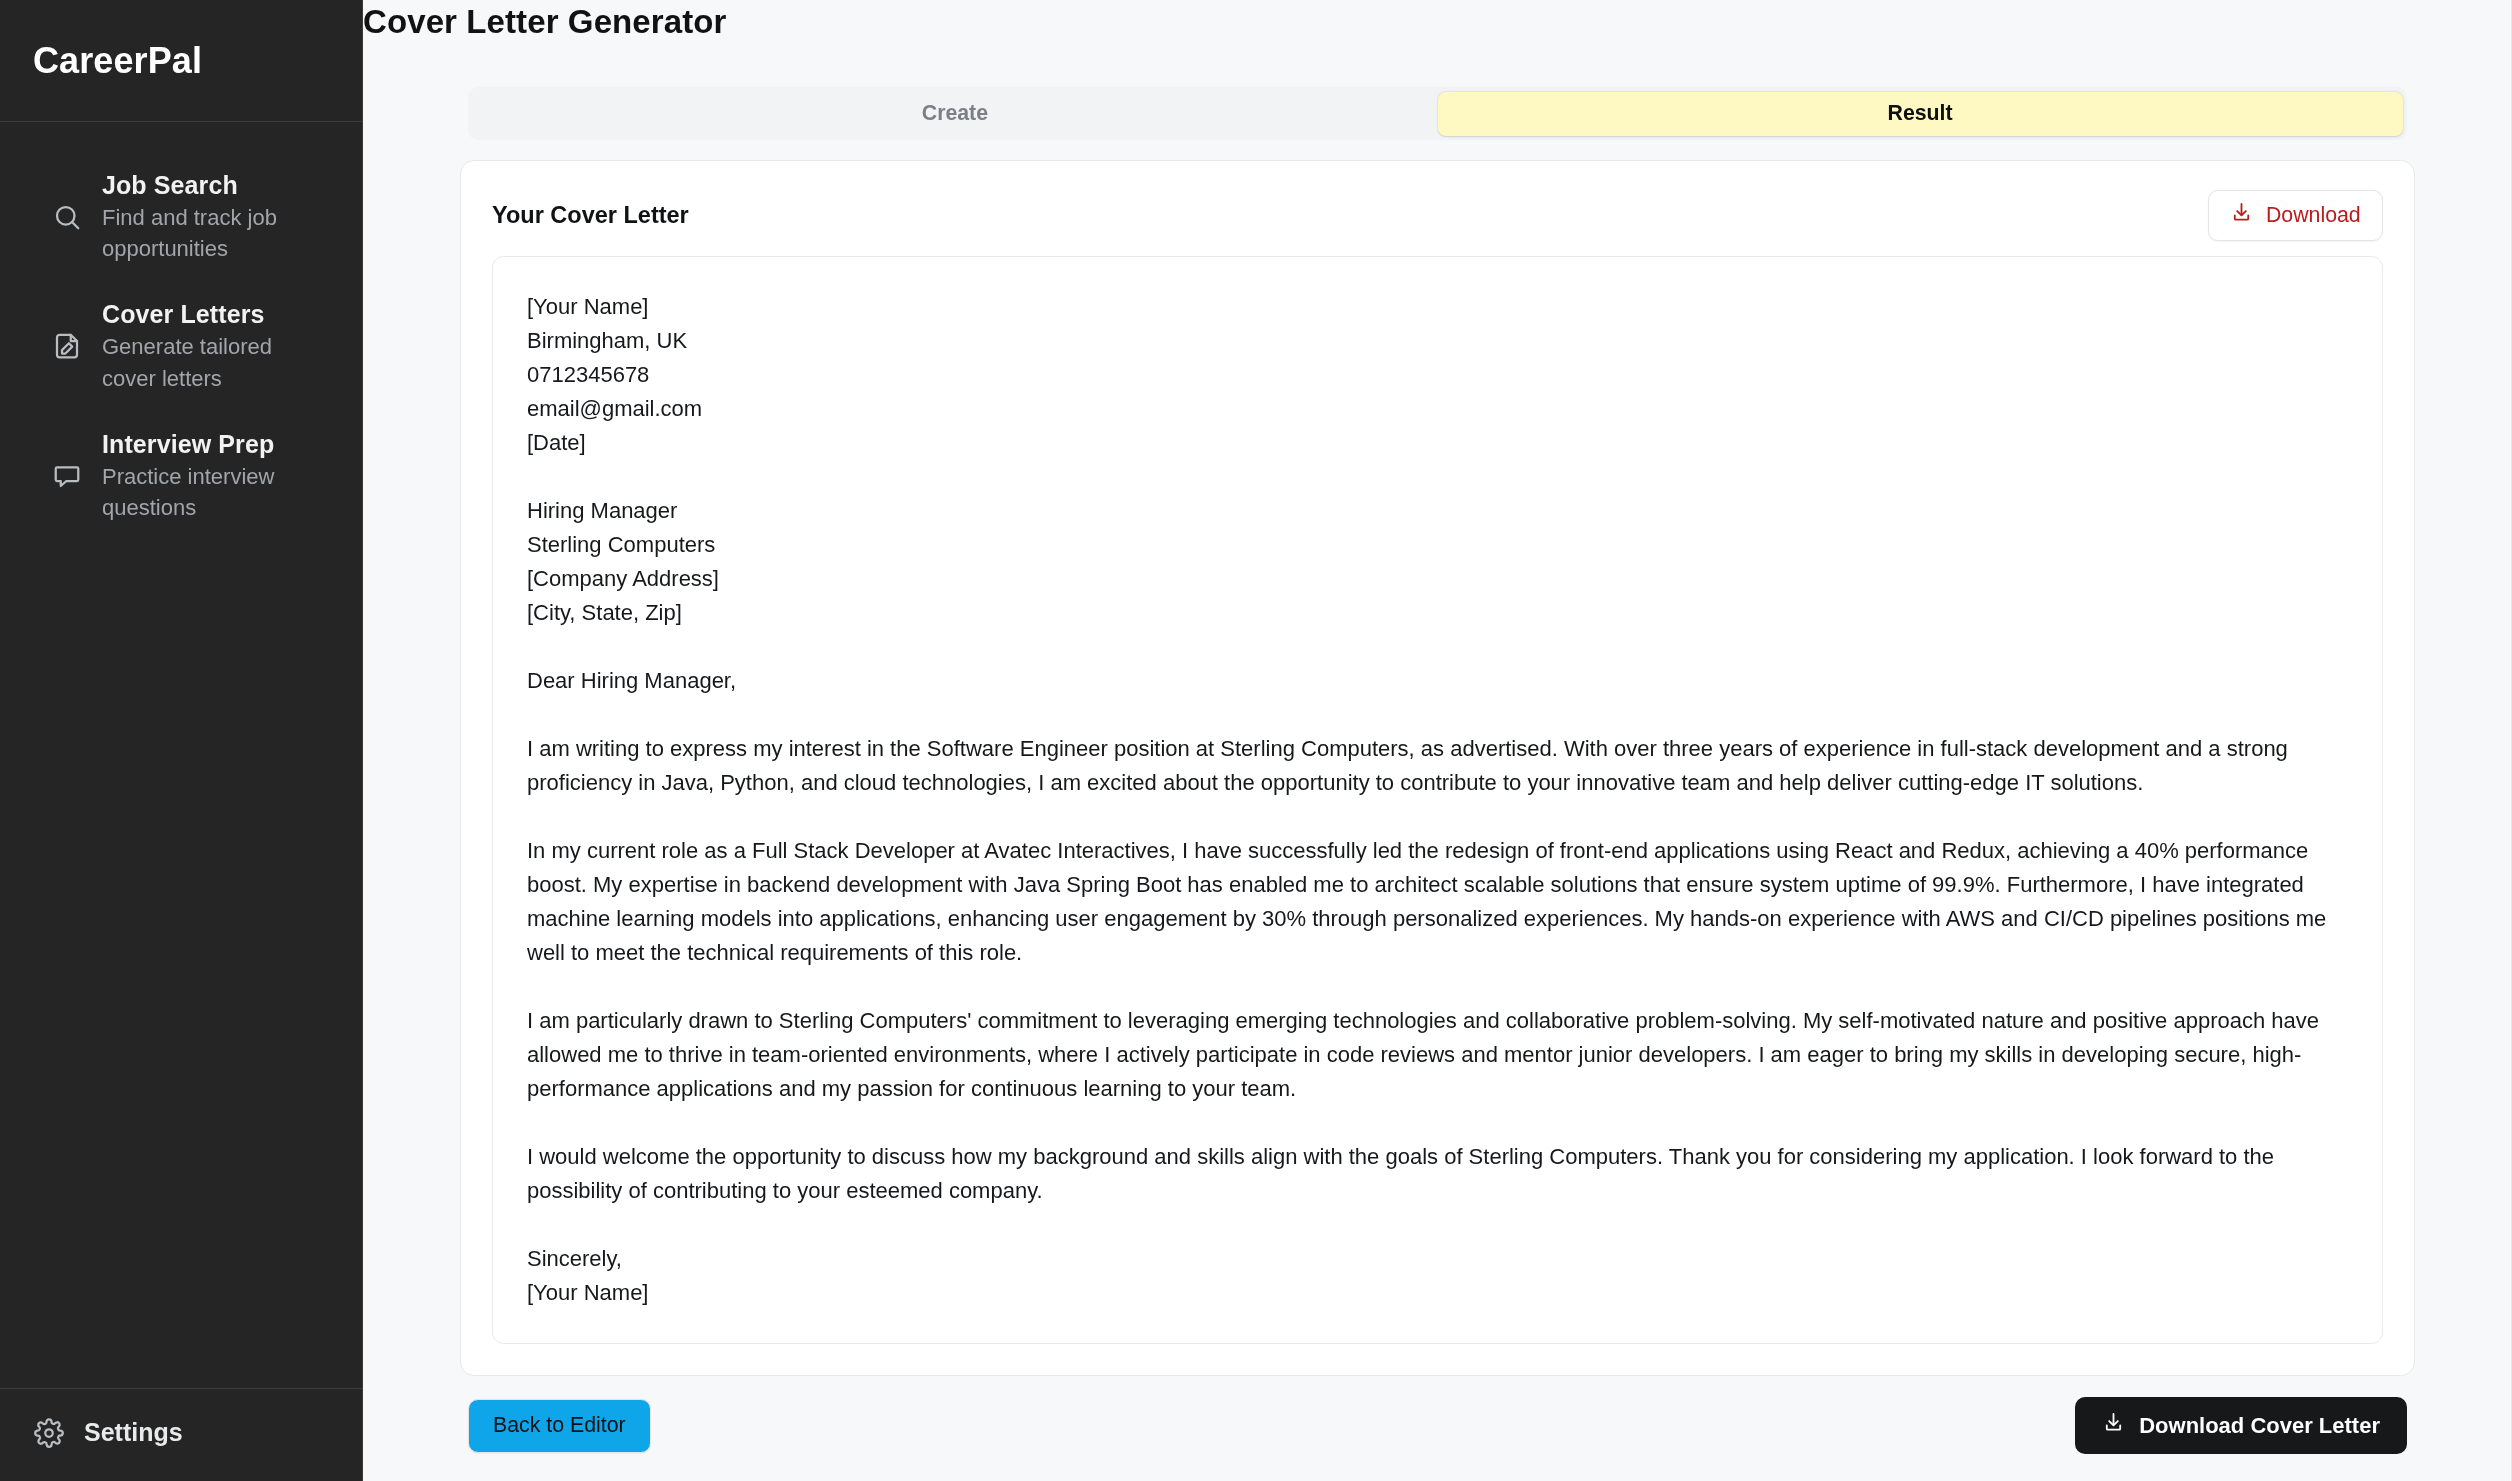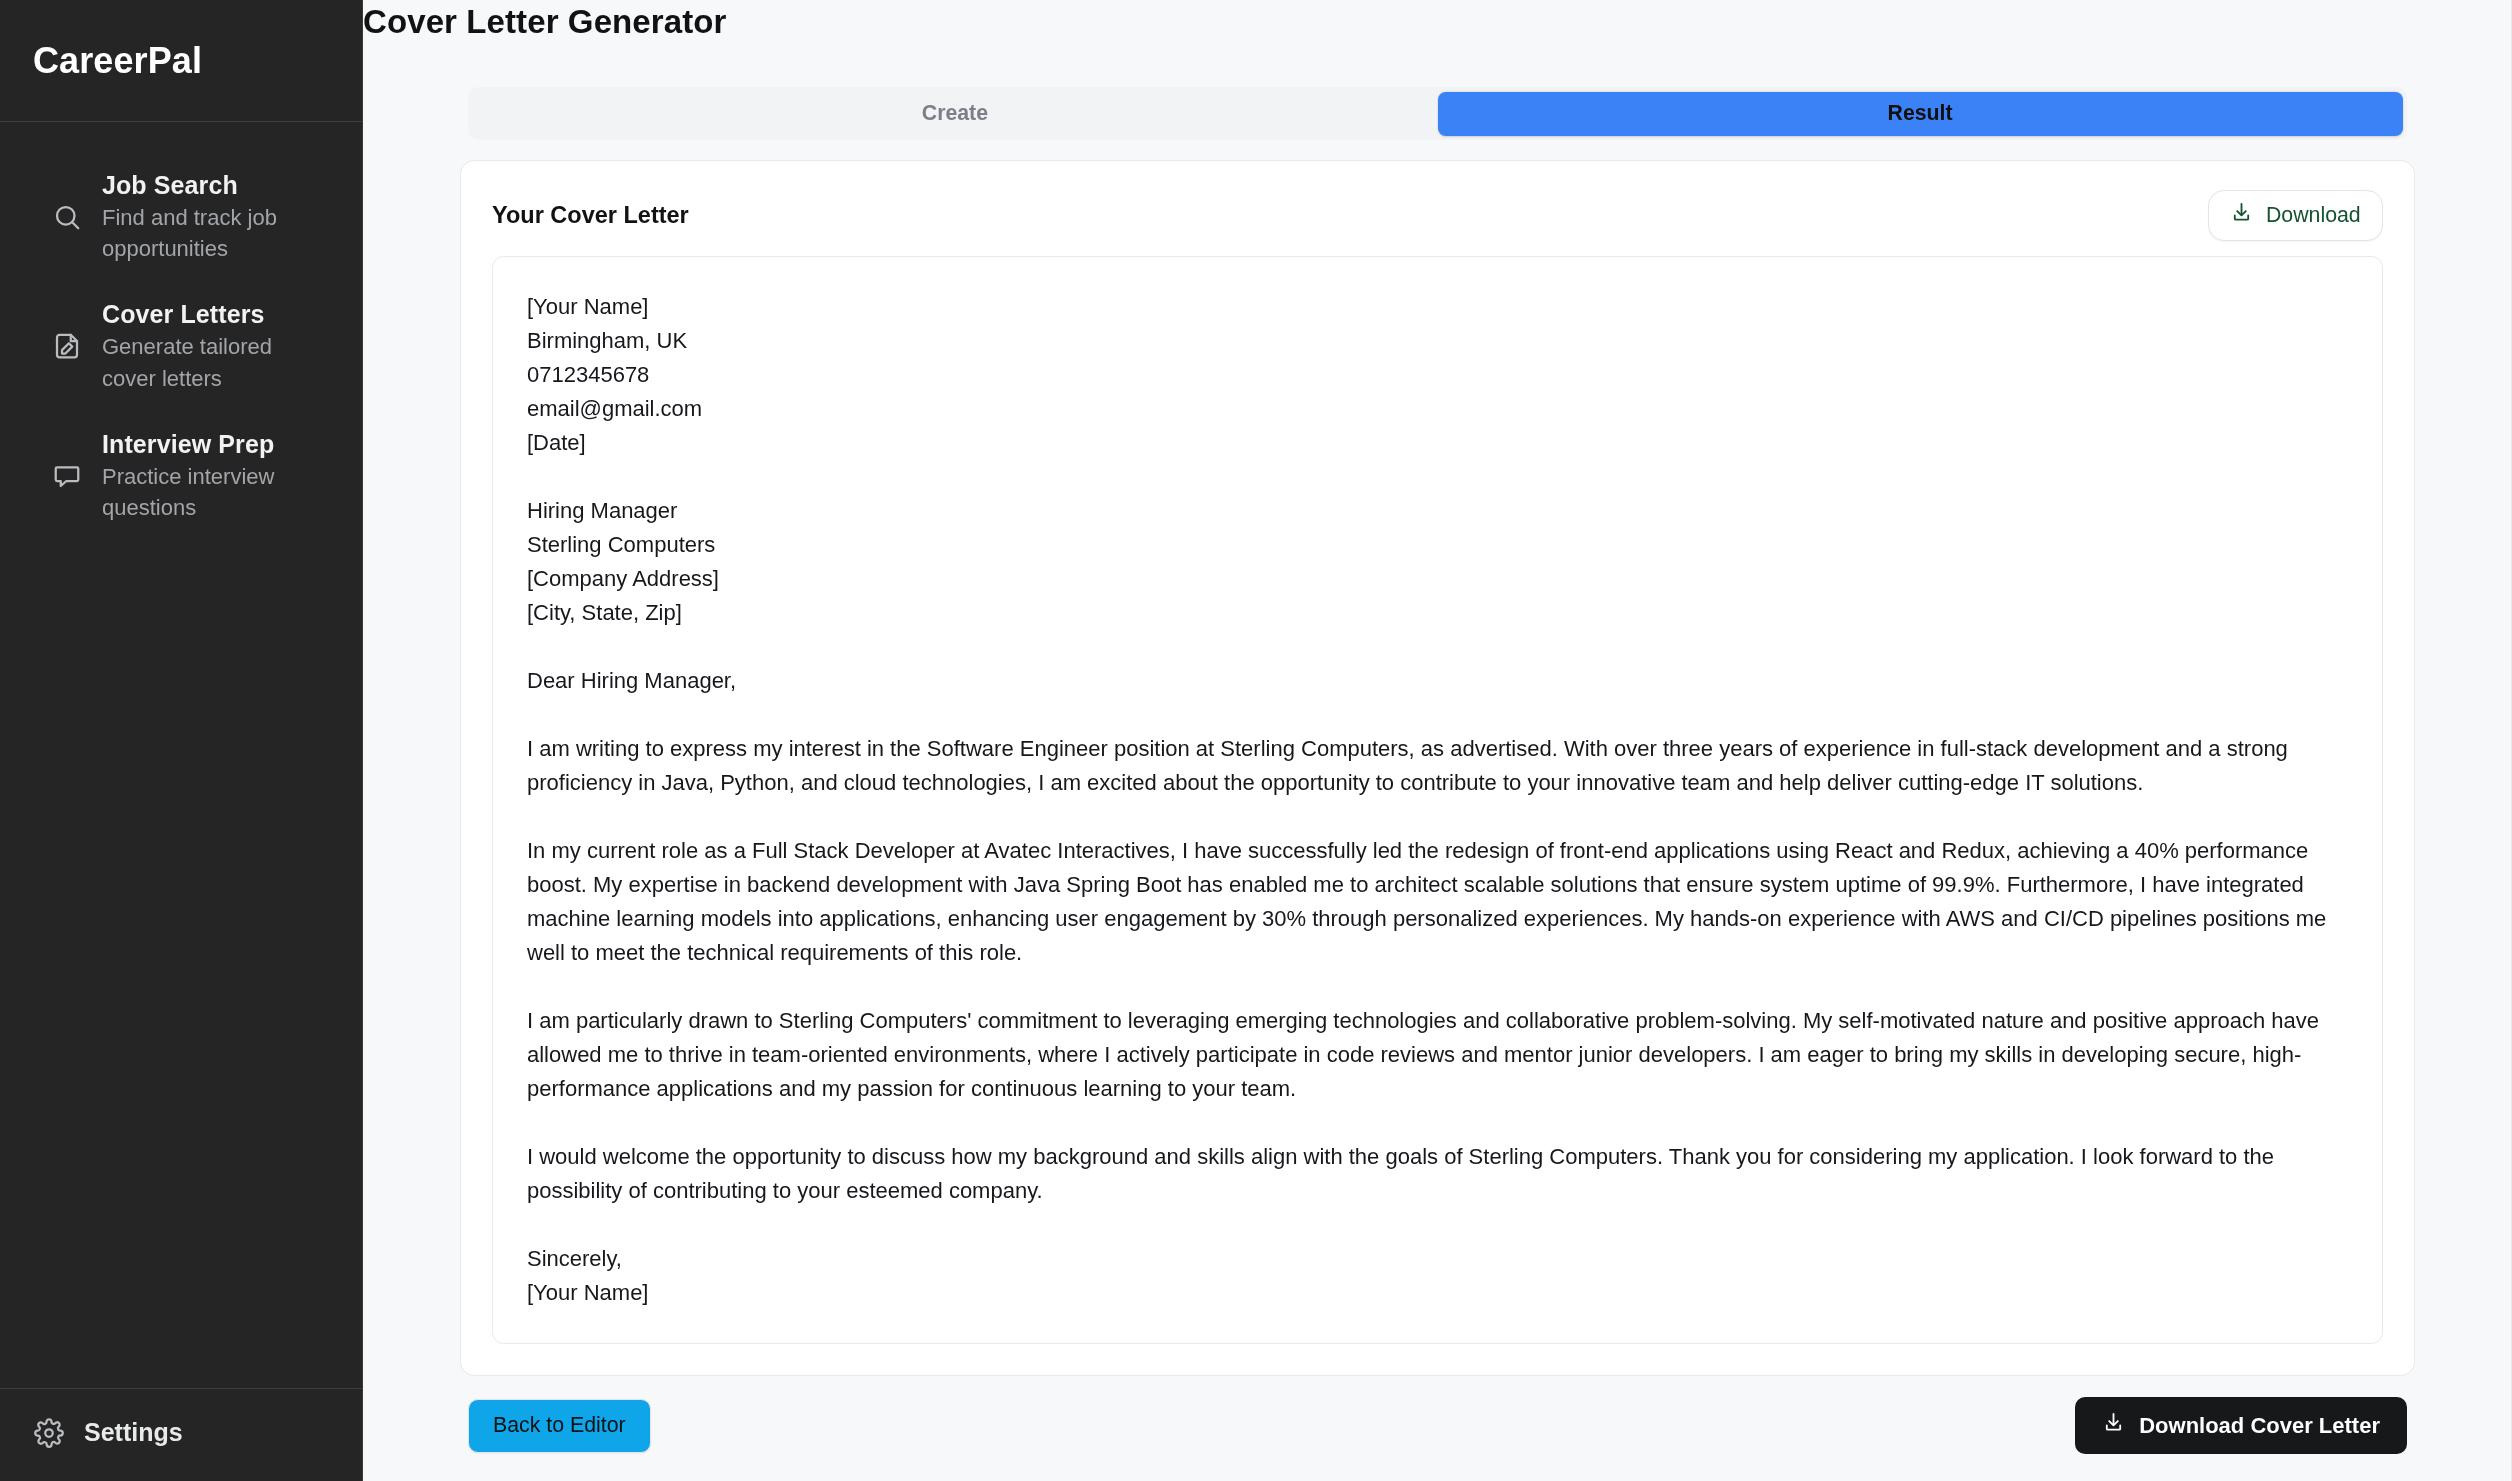--- a/index.html
+++ b/index.html
@@ -78,43 +78,43 @@
     display: flex; align-items: center;
     padding: 4.3px;
   }
   .tab {
     flex: 1 1 50%; height: 44px;
     display: flex; align-items: center; justify-content: center;
     font-size: 21.3px; font-weight: 700; color: #7b7f87;
     border-radius: 7.8px; cursor: pointer;
   }
   .tab.active {
-    background: #3b82f6; color: #0f1012;
+    background: #fef9c3; color: #0f1012;
     box-shadow: 0 0.7px 2.1px rgba(16,18,22,.14), 0 0 0 0.7px rgba(16,18,22,.035);
   }
 
   
   .card-wrap { padding: 20px 25.6px 0 25.6px; display: flex; justify-content: center; }
   .card {
     width: 1955px;
     background: #ffffff;
     border: 0.7px solid #e8e9ec;
     border-radius: 14.2px;
     padding: 24px 31px 31px 31px;
   }
   .card-head {
     display: flex; align-items: center; justify-content: space-between;
     height: 61px;
   }
   .card-title { font-size: 23.5px; font-weight: 700; color: #111214; }
   .btn-outline {
     display: inline-flex; align-items: center; gap: 12.8px;
     height: 51px; padding: 0 21.3px;
-    background: #ffffff; color: #14532d;
-    border: 0.7px solid #e4e5e9; border-radius: 16px;
+    background: #ffffff; color: #b91c1c;
+    border: 0.7px solid #e4e5e9; border-radius: 10px;
     font-size: 21.3px; font-weight: 500; cursor: pointer;
     box-shadow: 0 0.7px 1.4px rgba(16,18,22,.05);
   }
   .btn-outline svg { width: 23px; height: 23px; }
 
   .letter {
     margin-top: 10px;
     border: 0.7px solid #e8e9ec;
     border-radius: 11.4px;
     background: #ffffff;

